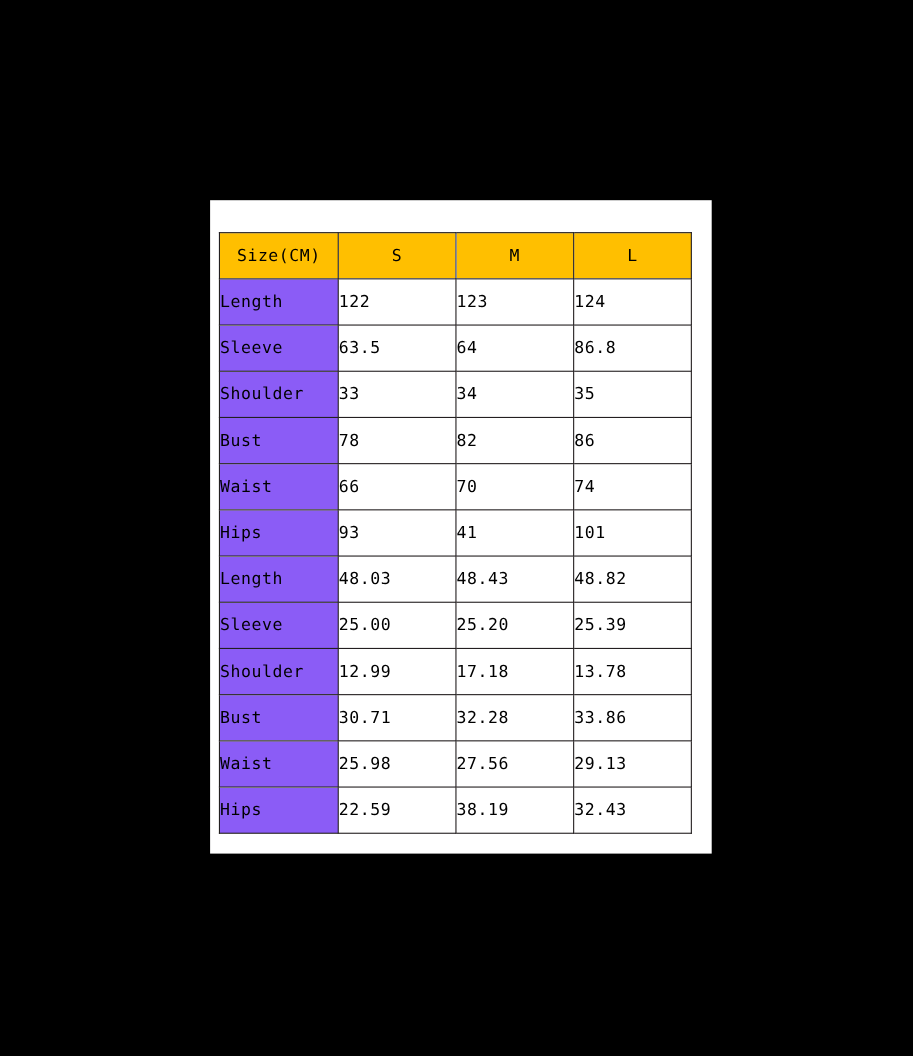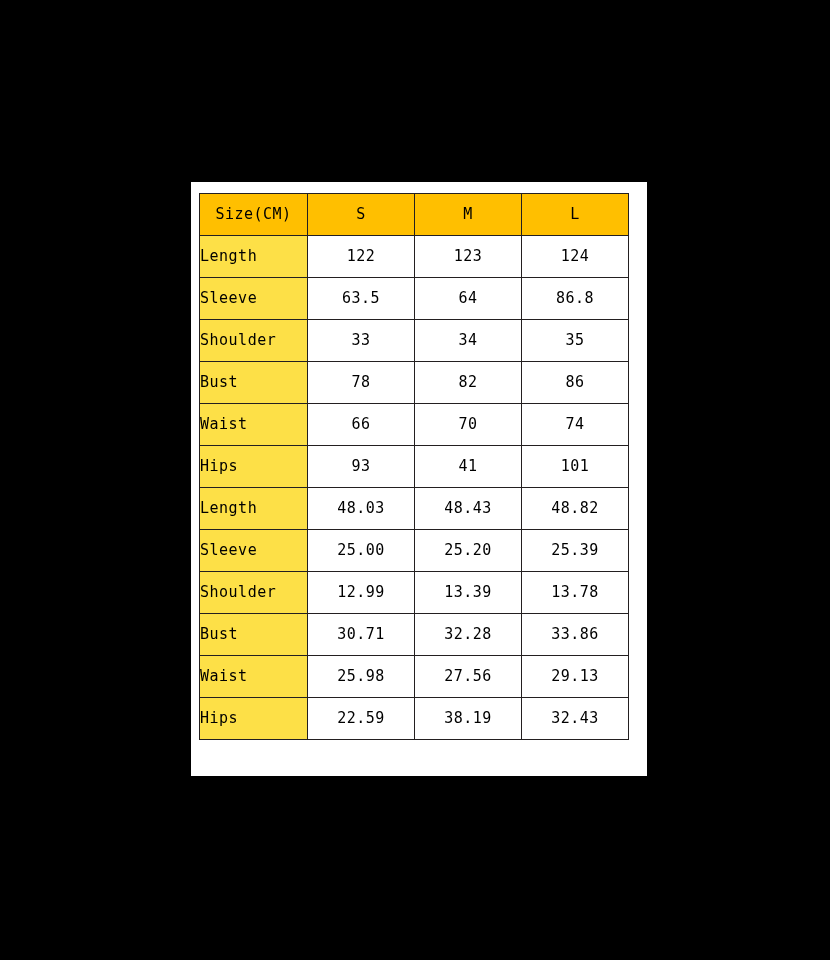--- a/index.html
+++ b/index.html
@@ -17,21 +17,21 @@
   }
 
   #size-chart-card {
     position: absolute;
     left: 191px;
     top: 182px;
     width: 456px;
     height: 594px;
     background: #ffffff;
     box-sizing: border-box;
-    padding: 11px 3px 3px 8px;
+    padding: 29px 3px 3px 8px;
   }
 
   table.size-table {
     border-collapse: collapse;
     table-layout: fixed;
     width: 430px;
     background: #ffffff;
   }
 
   table.size-table col.c-label { width: 108px; }
@@ -42,35 +42,34 @@
     height: 41px;
     padding: 0;
     font-size: 15px;
     line-height: 41px;
     color: #000000;
     white-space: nowrap;
     overflow: hidden;
   }
 
   td.label-cell {
-    background: #fde047;
+    background: #8b5cf6;
     text-align: left;
     padding-left: 4px;
     letter-spacing: 0.5px;
   }
 
   td.header-cell {
     background: #ffbf00;
     text-align: center;
     letter-spacing: 0.5px;
   }
 
   td.value-cell {
     background: #ffffff;
-    text-align: center;
     letter-spacing: 0.5px;
   }
 </style>
 </head>
 <body>
 
 <div id="size-chart-card">
   <table class="size-table">
     <colgroup>
       <col class="c-label">
@@ -140,21 +139,21 @@
       <tr>
         <td class="label-cell">Sleeve</td>
         <td class="value-cell">25.00</td>
         <td class="value-cell">25.20</td>
         <td class="value-cell">25.39</td>
       </tr>
 
       <tr>
         <td class="label-cell">Shoulder</td>
         <td class="value-cell">12.99</td>
-        <td class="value-cell">13.39</td>
+        <td class="value-cell">17.18</td>
         <td class="value-cell">13.78</td>
       </tr>
 
       <tr>
         <td class="label-cell">Bust</td>
         <td class="value-cell">30.71</td>
         <td class="value-cell">32.28</td>
         <td class="value-cell">33.86</td>
       </tr>
 

